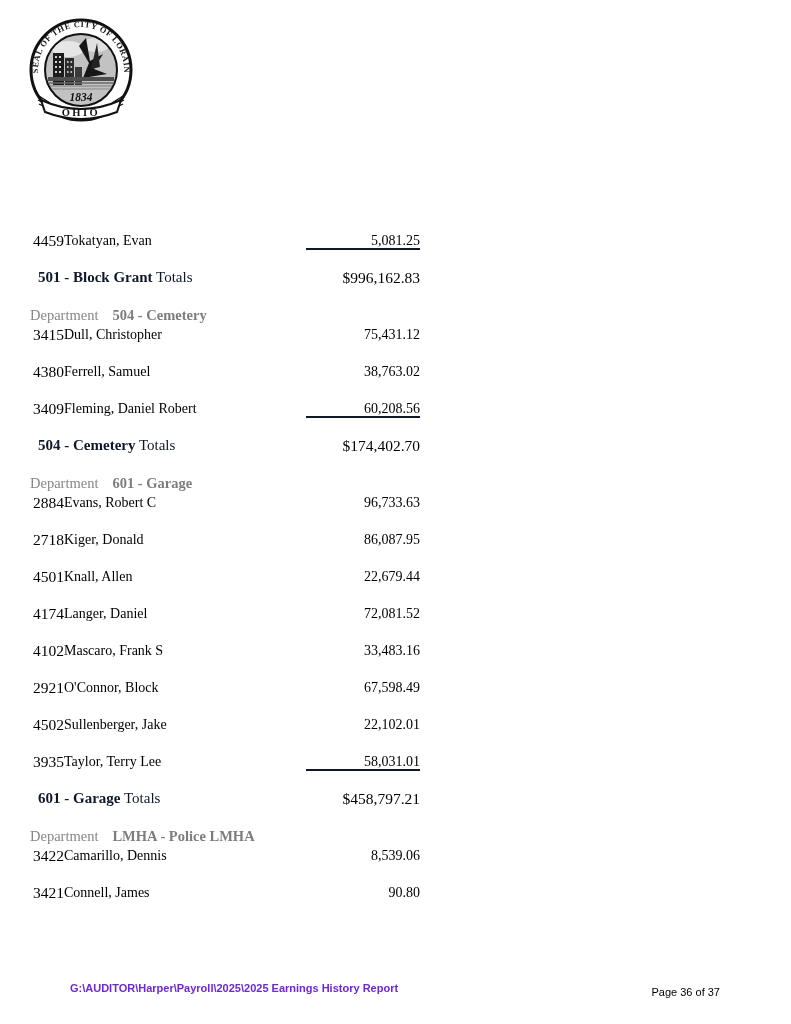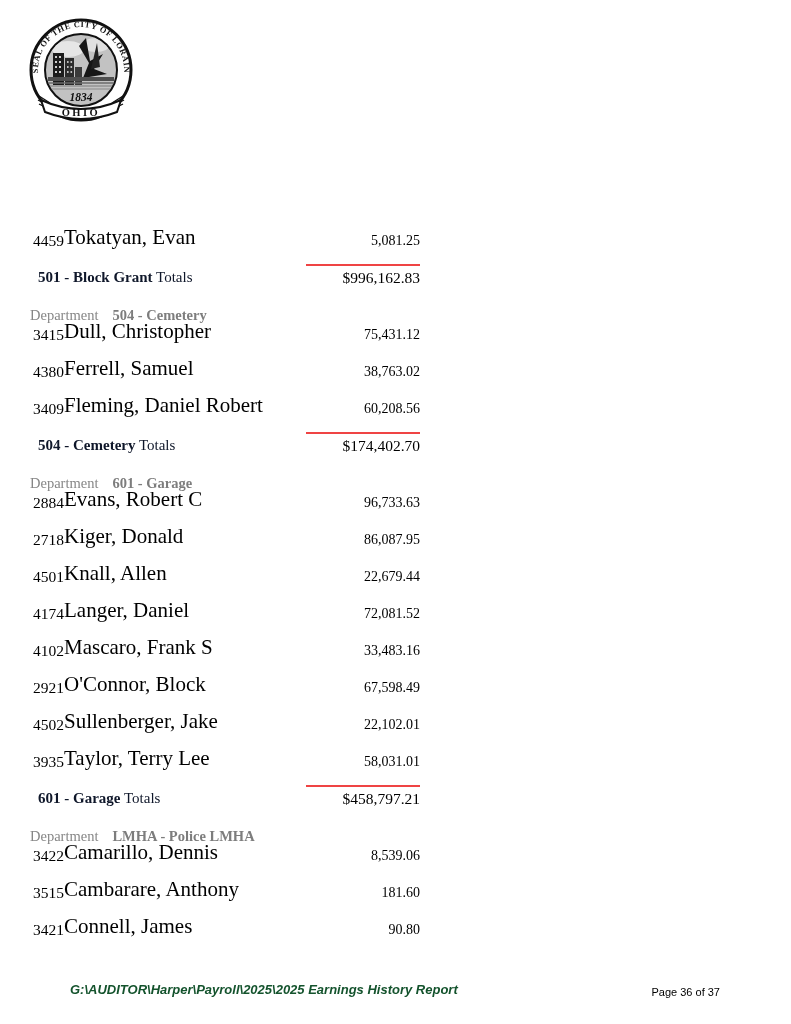--- a/index.html
+++ b/index.html
@@ -17,36 +17,36 @@
   }
   .title-line{font-size:20px;font-weight:bold;line-height:26.5px;color:#1667b5;}
   .title-line.dark{color:#174f96;}
   .sub-line{font-size:19.5px;line-height:26.5px;color:#8c8c8c;font-weight:normal;}
 
   
   .report{position:absolute;left:0;top:213px;width:791px;}
   .row{position:relative;height:37px;}
   .row.tight{height:20px;}
   .cell-id{position:absolute;left:33px;bottom:2px;font-size:15.5px;line-height:1;margin-top:6px;}
-  .cell-name{position:absolute;left:64px;bottom:2px;font-size:21px;line-height:1;}
+  .cell-name{position:absolute;left:64px;bottom:2px;font-size:14px;line-height:1;}
   .cell-amount{position:absolute;right:371px;bottom:2px;font-size:14px;line-height:1;}
   .total-label{position:absolute;left:38px;bottom:2px;font-size:15px;line-height:1;color:#0f172a;}
   .total-code{font-weight:bold;}
   .total-amount-wrap{
     position:absolute;right:371px;bottom:2px;width:114px;
-    border-top:2px solid #ef4444;padding-top:4px;text-align:right;
+    border-top:2px solid #0f172a;padding-top:20px;text-align:right;
     font-size:15.5px;line-height:1;
   }
   .dept-wrap{position:absolute;left:30px;bottom:2px;font-size:14.5px;line-height:1;color:#868686;}
   .dept-name{margin-left:14px;font-weight:bold;color:#7d7d7d;}
 
   
   .footer-path{
     position:absolute;left:70px;top:982px;
-    font-family:"Liberation Sans",sans-serif;font-size:13px;font-weight:bold;color:#14532d;font-style:italic;
+    font-family:"Liberation Sans",sans-serif;font-size:11px;font-weight:bold;color:#6d28d9;
   }
   .footer-page{
     position:absolute;right:71px;top:986px;
     font-family:"Liberation Sans",sans-serif;font-size:11px;font-weight:normal;color:#000;
   }
 </style>
 </head>
 <body>
 
 <div class="page">
@@ -193,25 +193,20 @@
       </div>
       <div class="row row-dept">
         <span class="dept-wrap"><span class="dept-prefix">Department</span><span class="dept-name">LMHA - Police LMHA</span></span>
       </div>
       <div class="row row-employee tight">
         <span class="cell-id">3422</span>
         <span class="cell-name">Camarillo, Dennis</span>
         <span class="cell-amount">8,539.06</span>
       </div>
       <div class="row row-employee">
-        <span class="cell-id">3515</span>
-        <span class="cell-name">Cambarare, Anthony</span>
-        <span class="cell-amount">181.60</span>
-      </div>
-      <div class="row row-employee">
         <span class="cell-id">3421</span>
         <span class="cell-name">Connell, James</span>
         <span class="cell-amount">90.80</span>
       </div>
     </div>
 
   <div class="footer-path">G:\AUDITOR\Harper\Payroll\2025\2025 Earnings History Report</div>
   <div class="footer-page">Page 36 of 37</div>
 
 </div>

